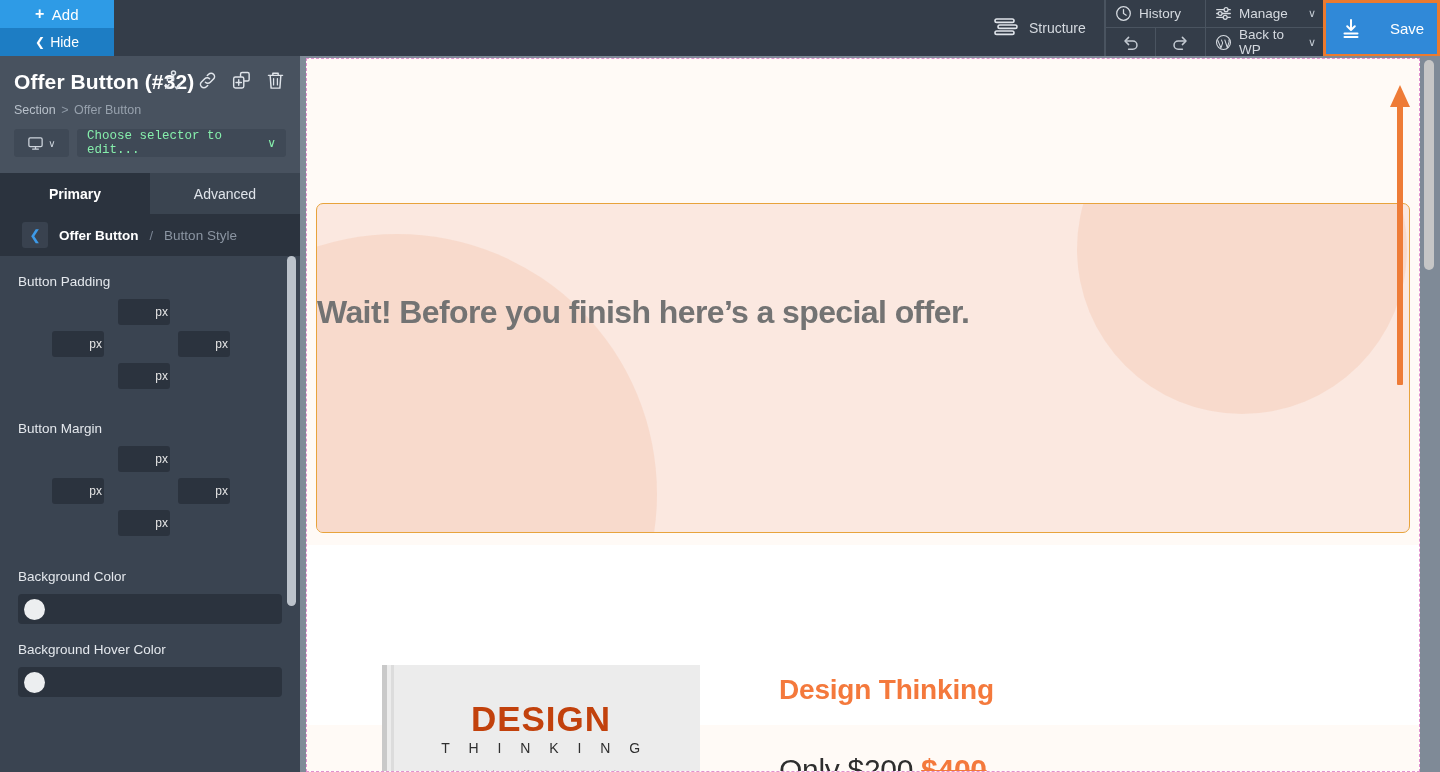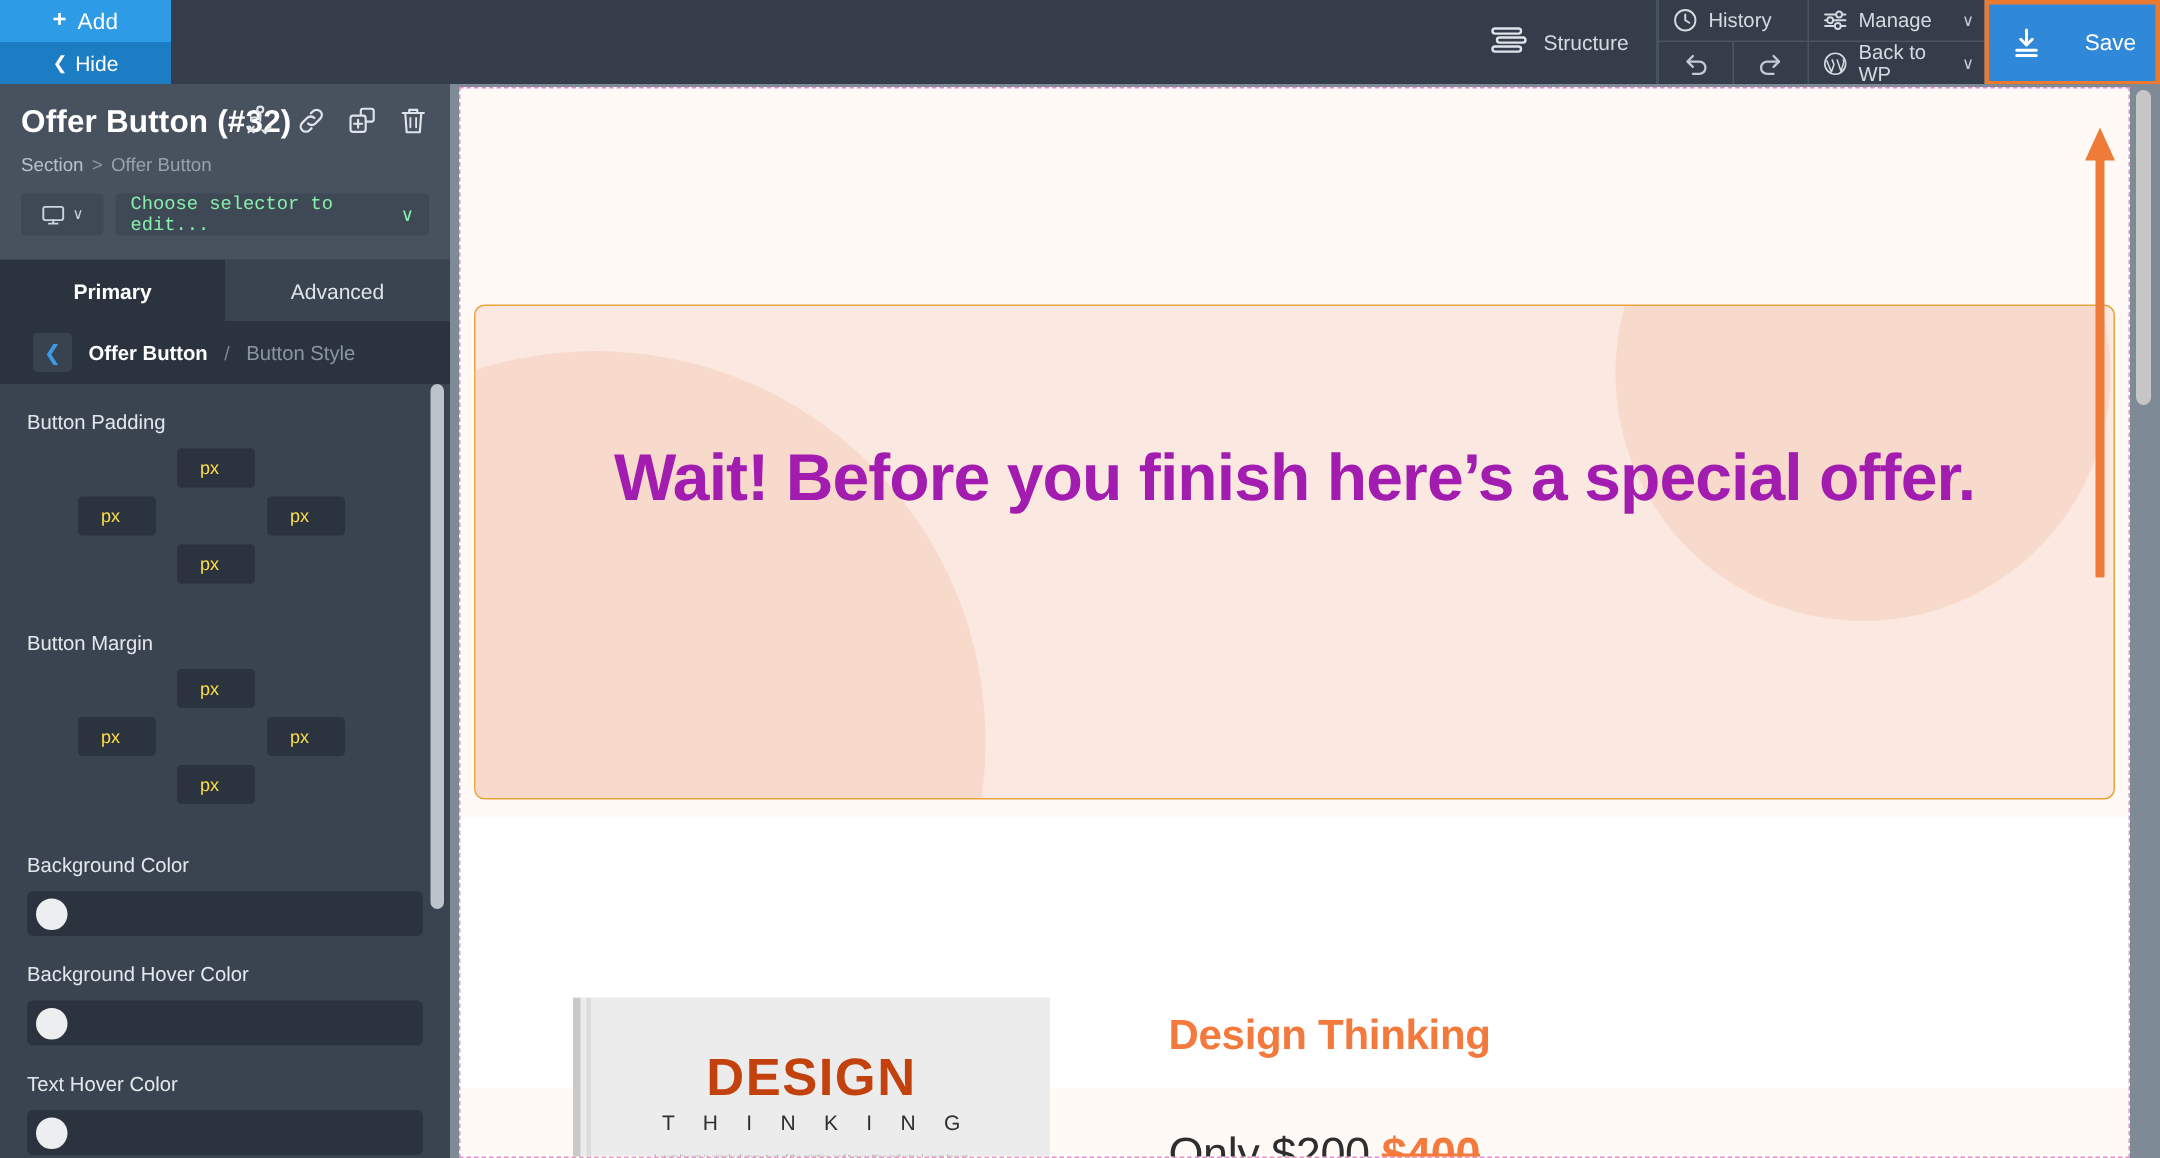--- a/index.html
+++ b/index.html
@@ -113,22 +113,22 @@
     position: relative; height: 528px; background: #3a4451;
     padding: 18px 18px 0 18px; overflow: hidden;
   }
   .field-label { color: #e4e8ed; font-size: 13.5px; margin-bottom: 10px; }
   .spacer-grid { position: relative; height: 100px; }
   .num-in {
     position: absolute; width: 52px; height: 26px; background: #2b333e;
     border-radius: 3px; cursor: text;
   }
   .num-in .unit {
-    position: absolute; right: 24px; top: 50%; transform: translateY(-50%);
-    color: #fde047; font-size: 12px;
+    position: absolute; right: 2px; top: 50%; transform: translateY(-50%);
+    color: #e5e5e5; font-size: 12px;
   }
   .num-in.top    { left: 100px; top: 0px; }
   .num-in.left   { left: 34px;  top: 32px; }
   .num-in.right  { left: 160px; top: 32px; }
   .num-in.bottom { left: 100px; top: 64px; }
 
   .color-row { margin-bottom: 18px; }
   .color-field {
     height: 30px; background: #2b333e; border-radius: 4px;
     display: flex; align-items: center; padding-left: 6px; cursor: pointer;
@@ -161,22 +161,22 @@
     position: absolute; left: 9px; top: 144px; width: 1094px; height: 330px;
     background: #fbe8e0; border: 1px solid #e8a33c; border-radius: 7px;
     overflow: hidden;
   }
   .blob {
     position: absolute; border-radius: 50%; background: #f7d5c5; opacity: .75;
   }
   .blob-a { left: -180px; top: 30px;  width: 520px; height: 520px; }
   .blob-b { left: 760px;  top: -120px; width: 330px; height: 330px; }
   .offer-h1 {
-    position: absolute; left: 0; top: 90px; width: 100%; text-align: center;
-    font-size: 44px; font-weight: bold; color: #a21caf; letter-spacing: -.6px;
+    position: absolute; left: 0; top: 90px; width: 100%; text-align: left;
+    font-size: 32px; font-weight: bold; color: #737373; letter-spacing: -.6px;
     white-space: nowrap;
   }
   .offer-h2 {
     position: absolute; left: 0; top: 168px; width: 100%; text-align: center;
     font-size: 42px; font-weight: bold; color: #f4793c; letter-spacing: -.4px;
   }
 
   .product {
     position: absolute; left: 0; top: 546px; width: 100%; height: 170px;
   }
@@ -417,26 +417,20 @@
         </div>
       </div>
 
       <div class="color-row">
         <div class="field-label">Background Hover Color</div>
         <div class="color-field">
           <span class="swatch"></span>
         </div>
       </div>
 
-      <div class="color-row">
-        <div class="field-label">Text Hover Color</div>
-        <div class="color-field">
-          <span class="swatch"></span>
-        </div>
-      </div>
 
       <div class="sb-scroll">
         <div class="thumb"></div>
       </div>
     </div>
   </div>
 
   <div class="canvas-frame">
     <div class="canvas-page">
 

